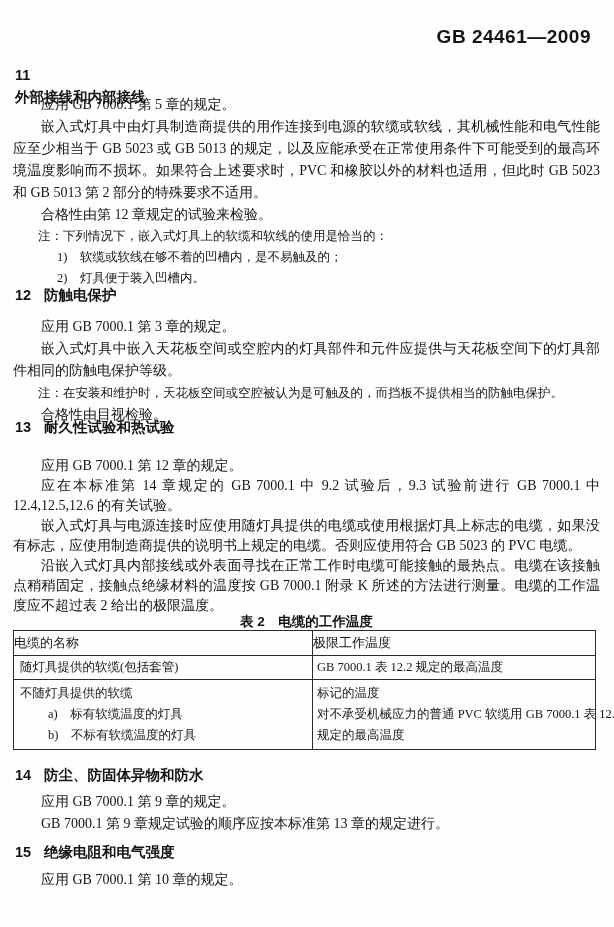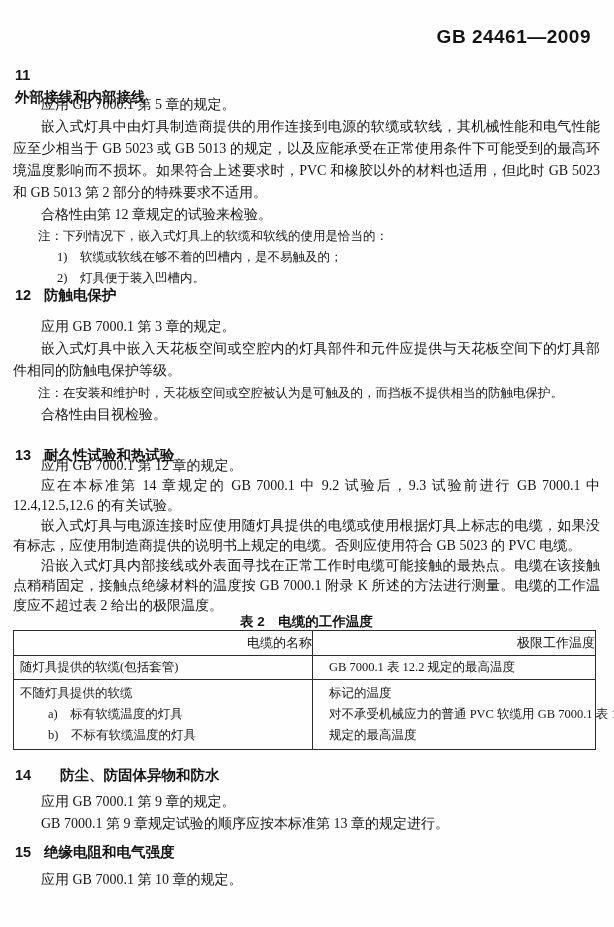--- a/index.html
+++ b/index.html
@@ -40,39 +40,39 @@
     font-family:"Liberation Sans","DejaVu Sans",sans-serif;
     font-weight:bold;font-size:13.5px;line-height:17px;}
 
   
   #table2{top:630px;left:13px;width:582px;border-collapse:collapse;
     table-layout:fixed;font-size:12.5px;color:#161616;}
   #table2 td,#table2 th{border:1px solid #2b2b2b;font-weight:normal;
     vertical-align:middle;padding:0;}
   #table2 col.c1{width:299px;}
   #table2 col.c2{width:283px;}
-  #table2 .hdr-row th{height:24px;text-align:right;font-size:13px;}
+  #table2 .hdr-row th{height:24px;text-align:left;font-size:13px;}
   #table2 .row1 td{height:23px;}
   #table2 .row2 td{height:66px;vertical-align:top;padding-top:3px;}
   #table2 .cell-l{padding-left:6px;padding-right:4px;text-align:left;}
-  #table2 .cell-r{padding-left:16px;padding-right:4px;text-align:left;}
+  #table2 .cell-r{padding-left:4px;padding-right:4px;text-align:left;}
   #table2 .ln{line-height:21px;white-space:nowrap;}
   #table2 .sub{margin-left:28px;}
 
   
   #sec11-heading{top:64px;flex-direction:column;}
   #sec11-body{top:94px;}
   #sec11-notes{top:226px;}
   #sec12-heading{top:284px;align-items:center;}
   #sec12-body{top:316px;}
   #sec12-note{top:383px;}
   #sec12-p3{top:404px;}
-  #sec13-heading{top:444px;}
+  #sec13-heading{top:416px;}
   #sec13-body{top:456px;}
-  #sec14-heading{top:764px;gap:16px;}
+  #sec14-heading{top:764px;}
   #sec14-body{top:791px;}
   #sec15-heading{top:841px;}
   #sec15-body{top:869px;}
 </style>
 </head>
 <body>
 
 <div class="page">
 
   <div id="doc-header" class="abs">GB 24461—2009</div>

